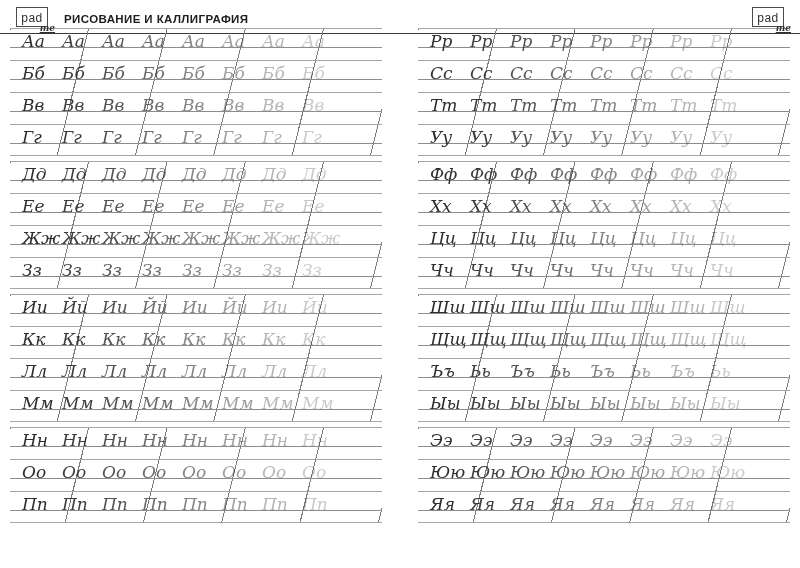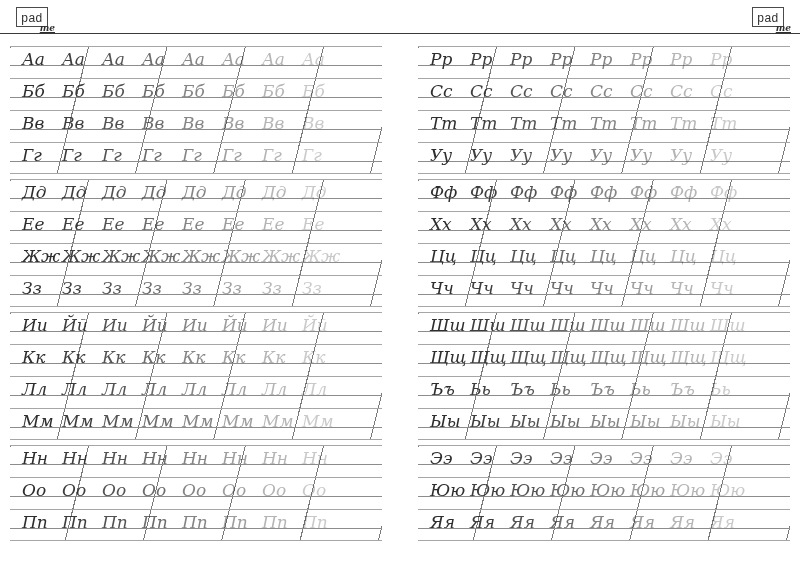--- a/index.html
+++ b/index.html
@@ -18,21 +18,21 @@
   .logo-right{left:752px;}
   .logo-main{font-family:"Liberation Sans",sans-serif;font-size:12px;color:#2f2f2f;
              line-height:17px;letter-spacing:0.5px;}
   .logo-script{position:absolute;right:-8px;bottom:-7px;background:transparent;
                font-family:"DejaVu Serif",serif;font-style:italic;font-weight:700;
                font-size:9px;color:#2f2f2f;text-decoration:underline;line-height:1;}
   .page-title{position:absolute;left:64px;top:13px;font-size:11.5px;font-weight:700;
               color:#1d1d1d;letter-spacing:0.4px;}
 
   
-  .grid-column{position:absolute;top:46px;width:372px;}
+  .grid-column{position:absolute;top:28px;width:372px;}
   .grid-column.left{left:10px;}
   .grid-column.right{left:418px;}
 
   .section{position:relative;margin-bottom:5px;
      background:repeating-linear-gradient(104deg,
         var(--slant) 0px, var(--slant) 1px, transparent 1px, transparent 76px);}
   .zone{height:20px;box-sizing:border-box;position:relative;
         border-top:1px solid var(--rule);border-bottom:1px solid var(--base);}
   .gap{height:12px;box-sizing:border-box;}
   .gap.last{border-bottom:1px solid var(--rule);}
@@ -46,20 +46,21 @@
 
 <div class="page">
 
   <div class="header-rule"></div>
 
   <div class="logo logo-left">
     <span class="logo-main">pad</span>
     <span class="logo-script">me</span>
   </div>
 
+  <div class="page-title">РИСОВАНИЕ И КАЛЛИГРАФИЯ</div>
 
   <div class="logo logo-right">
     <span class="logo-main">pad</span>
     <span class="logo-script">me</span>
   </div>
 
   <div class="grid-column left">
       <div class="section">
         <div class="zone">
           <span class="reps"><span class="rep" style="opacity: 1;">Аа</span><span class="rep" style="opacity: 0.92;">Аа</span><span class="rep" style="opacity: 0.82;">Аа</span><span class="rep" style="opacity: 0.7;">Аа</span><span class="rep" style="opacity: 0.58;">Аа</span><span class="rep" style="opacity: 0.46;">Аа</span><span class="rep" style="opacity: 0.35;">Аа</span><span class="rep" style="opacity: 0.25;">Аа</span></span>

